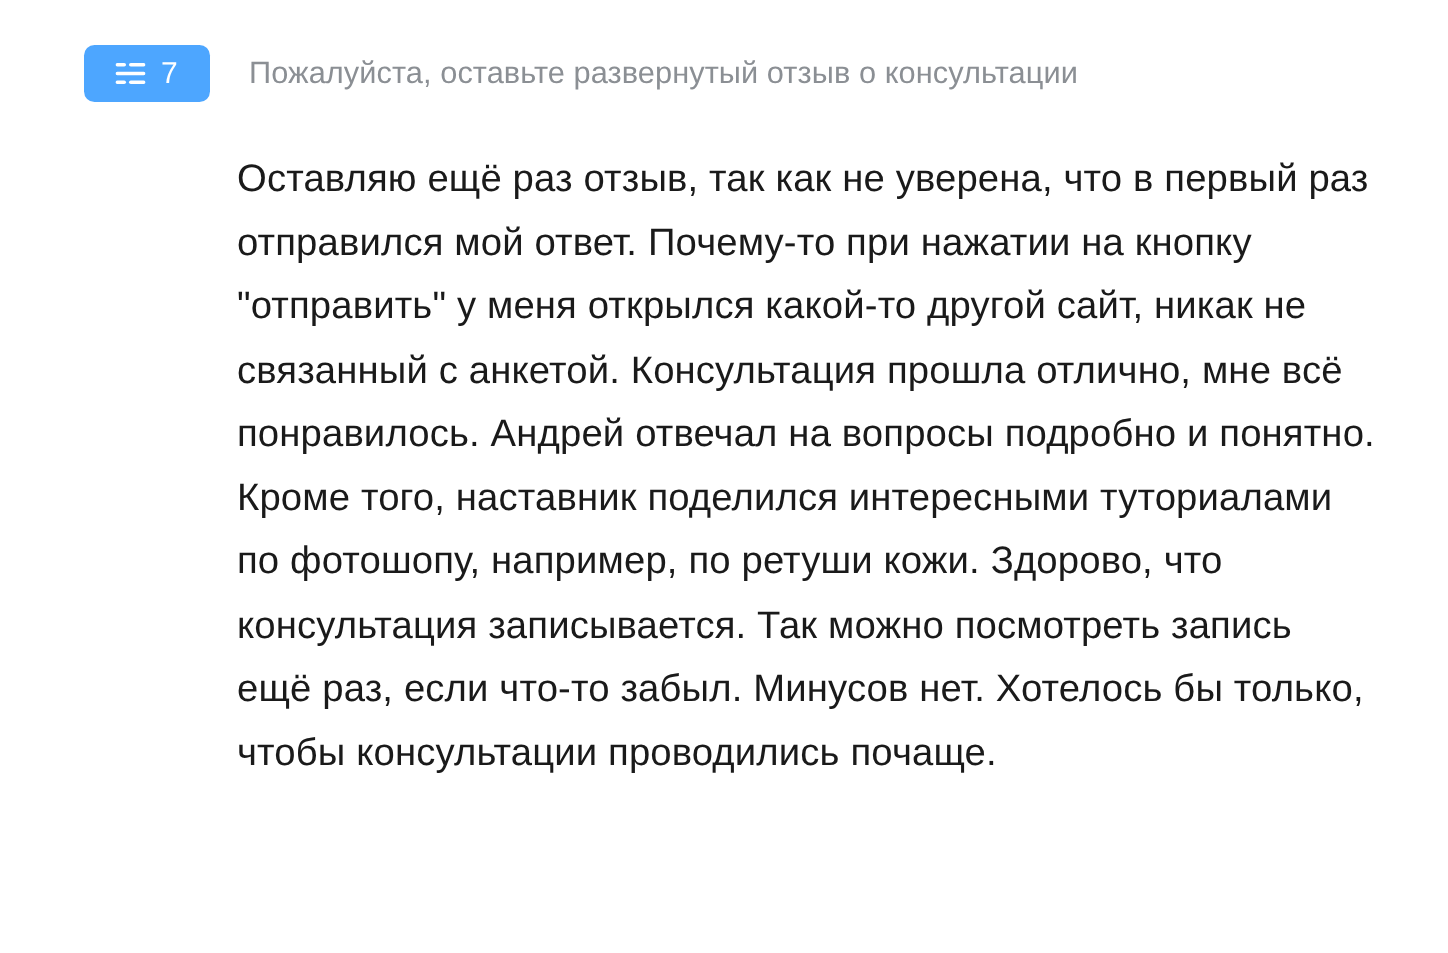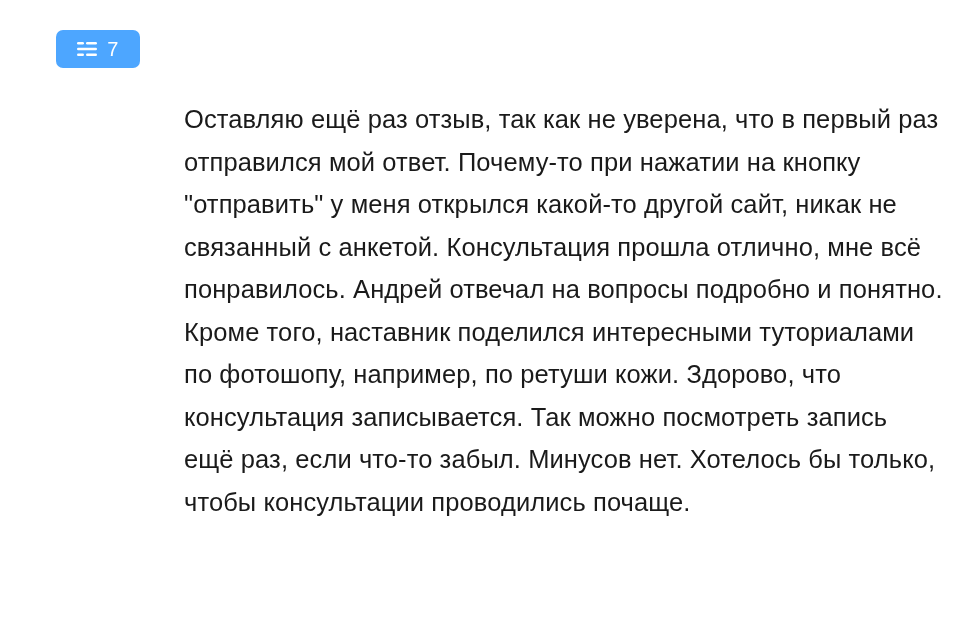--- a/index.html
+++ b/index.html
@@ -55,21 +55,21 @@
   .question-text {
     margin-left: 26px;
     font-size: 20.5px;
     color: #8b8f94;
     line-height: 38px;
     white-space: nowrap;
     letter-spacing: 0.05px;
   }
   .answer-block {
     position: absolute;
-    left: 184px;
+    left: 158px;
     top: 98px;
     width: 760px;
   }
   .answer-text {
     font-size: 25.5px;
     color: #1a1a1a;
     line-height: 42.5px;
     letter-spacing: 0.1px;
     white-space: pre-wrap;
     word-break: normal;
@@ -88,19 +88,20 @@
           <rect x="0" y="1" width="7" height="2.4" rx="1.2" fill="#ffffff"></rect>
           <rect x="9" y="1" width="11" height="2.4" rx="1.2" fill="#ffffff"></rect>
           <rect x="0" y="6.8" width="20" height="2.4" rx="1.2" fill="#ffffff"></rect>
           <rect x="0" y="12.6" width="7" height="2.4" rx="1.2" fill="#ffffff"></rect>
           <rect x="9" y="12.6" width="11" height="2.4" rx="1.2" fill="#ffffff"></rect>
         </svg>
       </span>
       <span class="badge-number">7</span>
     </div>
 
+    <div class="question-text">Пожалуйста, оставьте развернутый отзыв о консультации</div>
   </div>
 
   <div class="answer-block">
     <div class="answer-text">Оставляю ещё раз отзыв, так как не уверена, что в первый раз отправился мой ответ. Почему-то при нажатии на кнопку "отправить" у меня открылся какой-то другой сайт, никак не связанный с анкетой. Консультация прошла отлично, мне всё понравилось. Андрей отвечал на вопросы подробно и понятно. Кроме того, наставник поделился интересными туториалами по фотошопу, например, по ретуши кожи. Здорово, что консультация записывается. Так можно посмотреть запись ещё раз, если что-то забыл. Минусов нет. Хотелось бы только, чтобы консультации проводились почаще.</div>
   </div>
 
 </div>
 
 </body></html>

